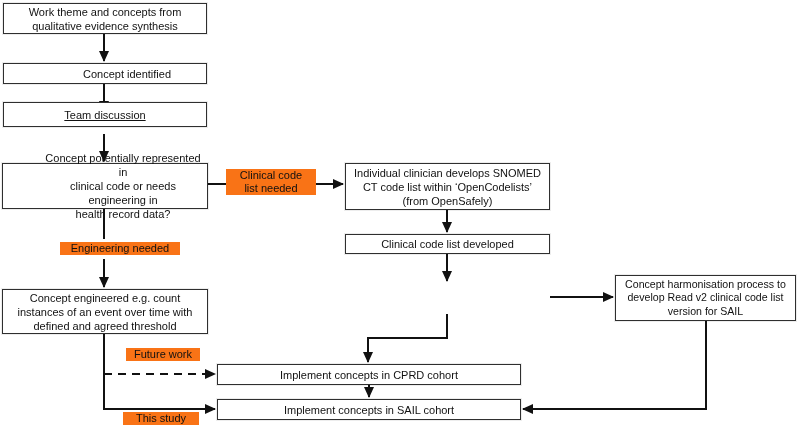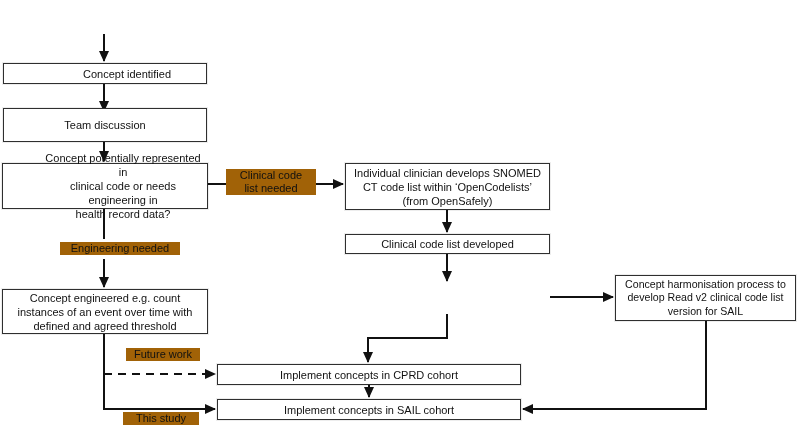--- a/index.html
+++ b/index.html
@@ -46,26 +46,26 @@
     line-height: 14px;
     padding: 1px 4px;
   }
   .edge-label {
     position: absolute;
     box-sizing: border-box;
     text-align: center;
     white-space: pre-line;
     font-size: 11px;
     line-height: 13px;
-    background: #a16207;
+    background: #f97316;
   }
   
   .n1  { left: 3px;   top: 3px;   width: 204px; height: 31px; }
   .n2  { left: 3px;   top: 63px;  width: 204px; height: 21px; padding-left: 48px; }
-  .n3  { left: 3px;   top: 108px; width: 204px; height: 34px; }
+  .n3  { left: 3px;   top: 102px; width: 204px; height: 25px; text-decoration: underline; }
   .n4  { left: 2px;   top: 163px; width: 206px; height: 46px; padding-left: 40px; }
   .n5  { left: 345px; top: 163px; width: 205px; height: 47px; }
   .n6  { left: 345px; top: 234px; width: 205px; height: 20px; }
   .n7  { left: 343px; top: 283px; width: 207px; height: 31px; }
   .n8  { left: 615px; top: 275px; width: 181px; height: 46px; font-size: 10.6px; line-height: 13.5px; }
   .n9  { left: 2px;   top: 289px; width: 206px; height: 45px; }
   .n10 { left: 217px; top: 364px; width: 304px; height: 21px; }
   .n11 { left: 217px; top: 399px; width: 304px; height: 21px; }
   
   .lbl-ccln { left: 226px; top: 169px; width: 90px;  }
@@ -94,20 +94,22 @@
     <line x1="447" y1="210" x2="447" y2="232" marker-end="url(#ah)"></line>
     <line x1="447" y1="254" x2="447" y2="281" marker-end="url(#ah)"></line>
     <line x1="550" y1="297" x2="613" y2="297" marker-end="url(#ah)"></line>
     <polyline points="447,314 447,338 368,338 368,362" marker-end="url(#ah)"></polyline>
     <line x1="369" y1="385" x2="369" y2="397" marker-end="url(#ah)"></line>
     <polyline points="104,334 104,409 215,409" marker-end="url(#ah)"></polyline>
     <line class="dashed" x1="104" y1="374" x2="215" y2="374" marker-end="url(#ah)"></line>
     <polyline points="706,321 706,409 523,409" marker-end="url(#ah)"></polyline>
   </svg>
 
+  <div class="node n1">Work theme and concepts from
+qualitative evidence synthesis</div>
   <div class="node n2">Concept identified</div>
   <div class="node n3">Team discussion</div>
   <div class="node n4">Concept potentially represented in
 clinical code or needs engineering in
 health record data?</div>
   <div class="node n5">Individual clinician develops SNOMED
 CT code list within ‘OpenCodelists’
 (from OpenSafely)</div>
   <div class="node n6">Clinical code list developed</div>
   <div class="node n8">Concept harmonisation process to

